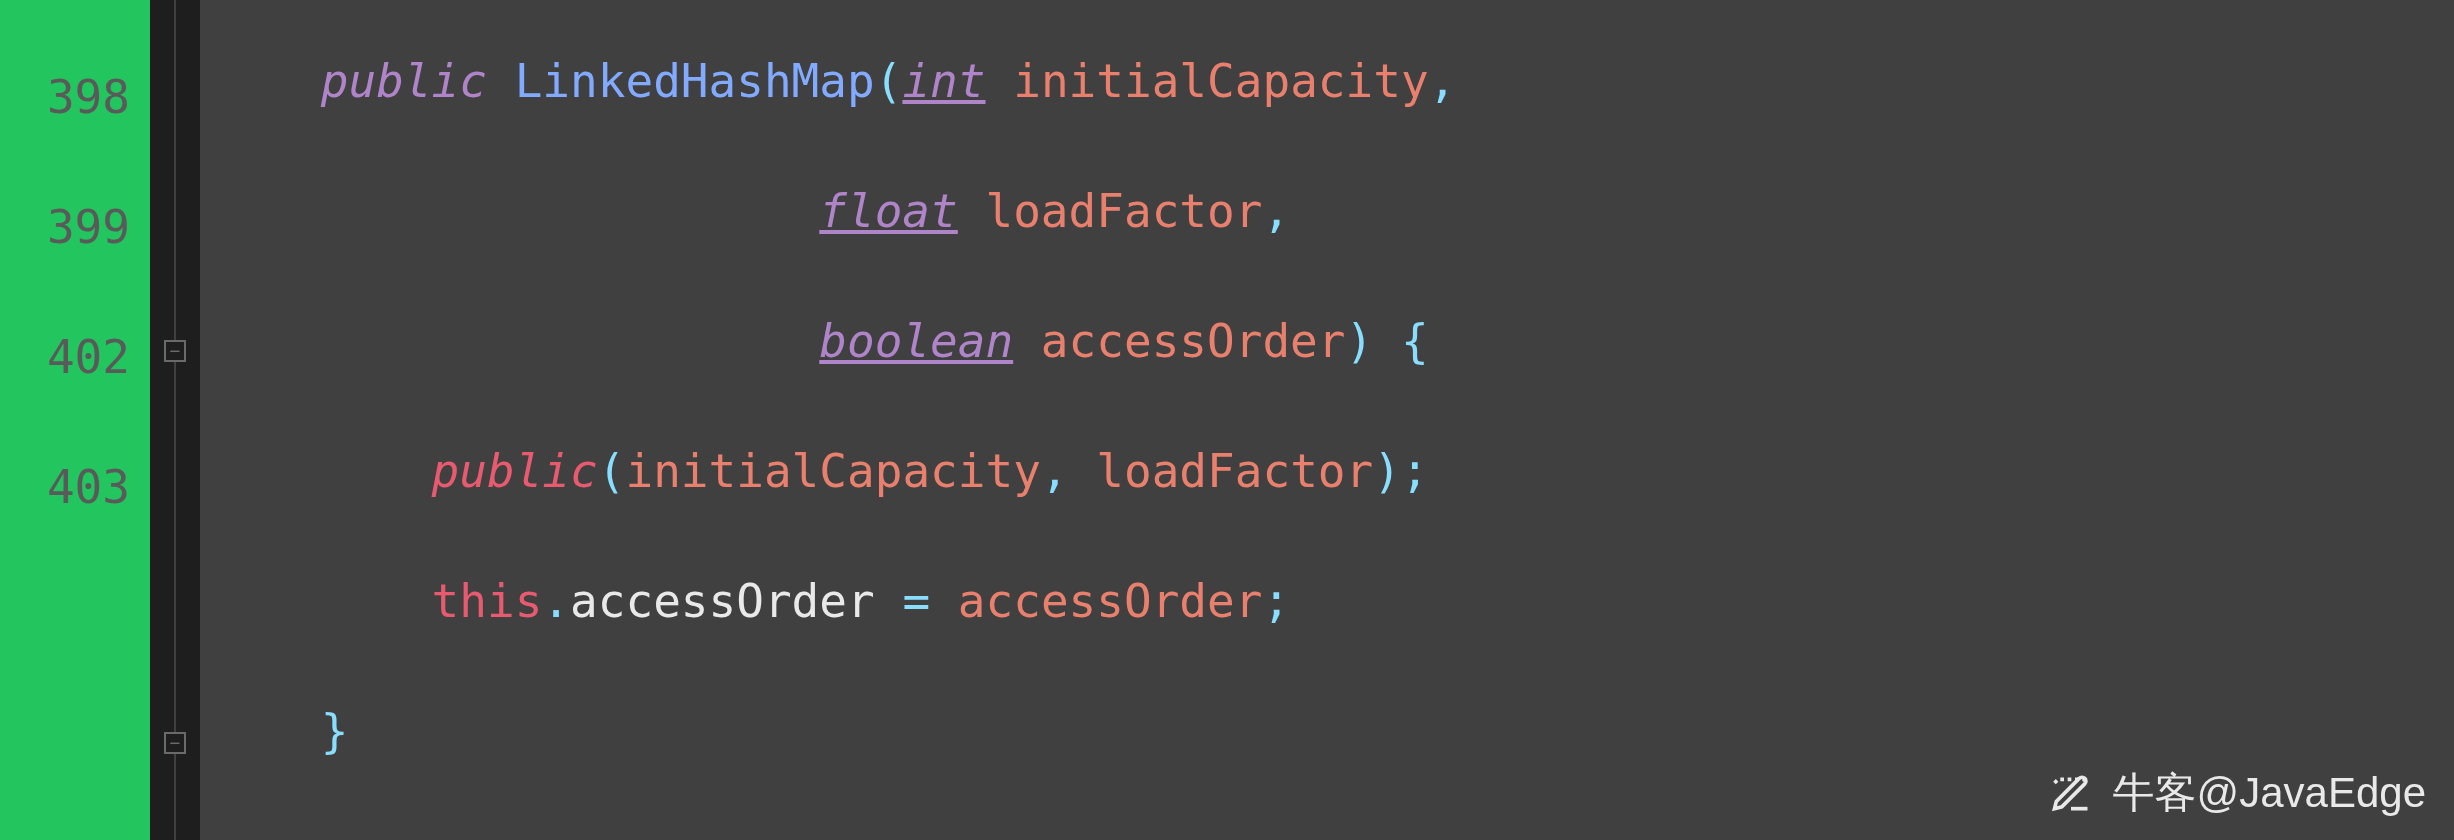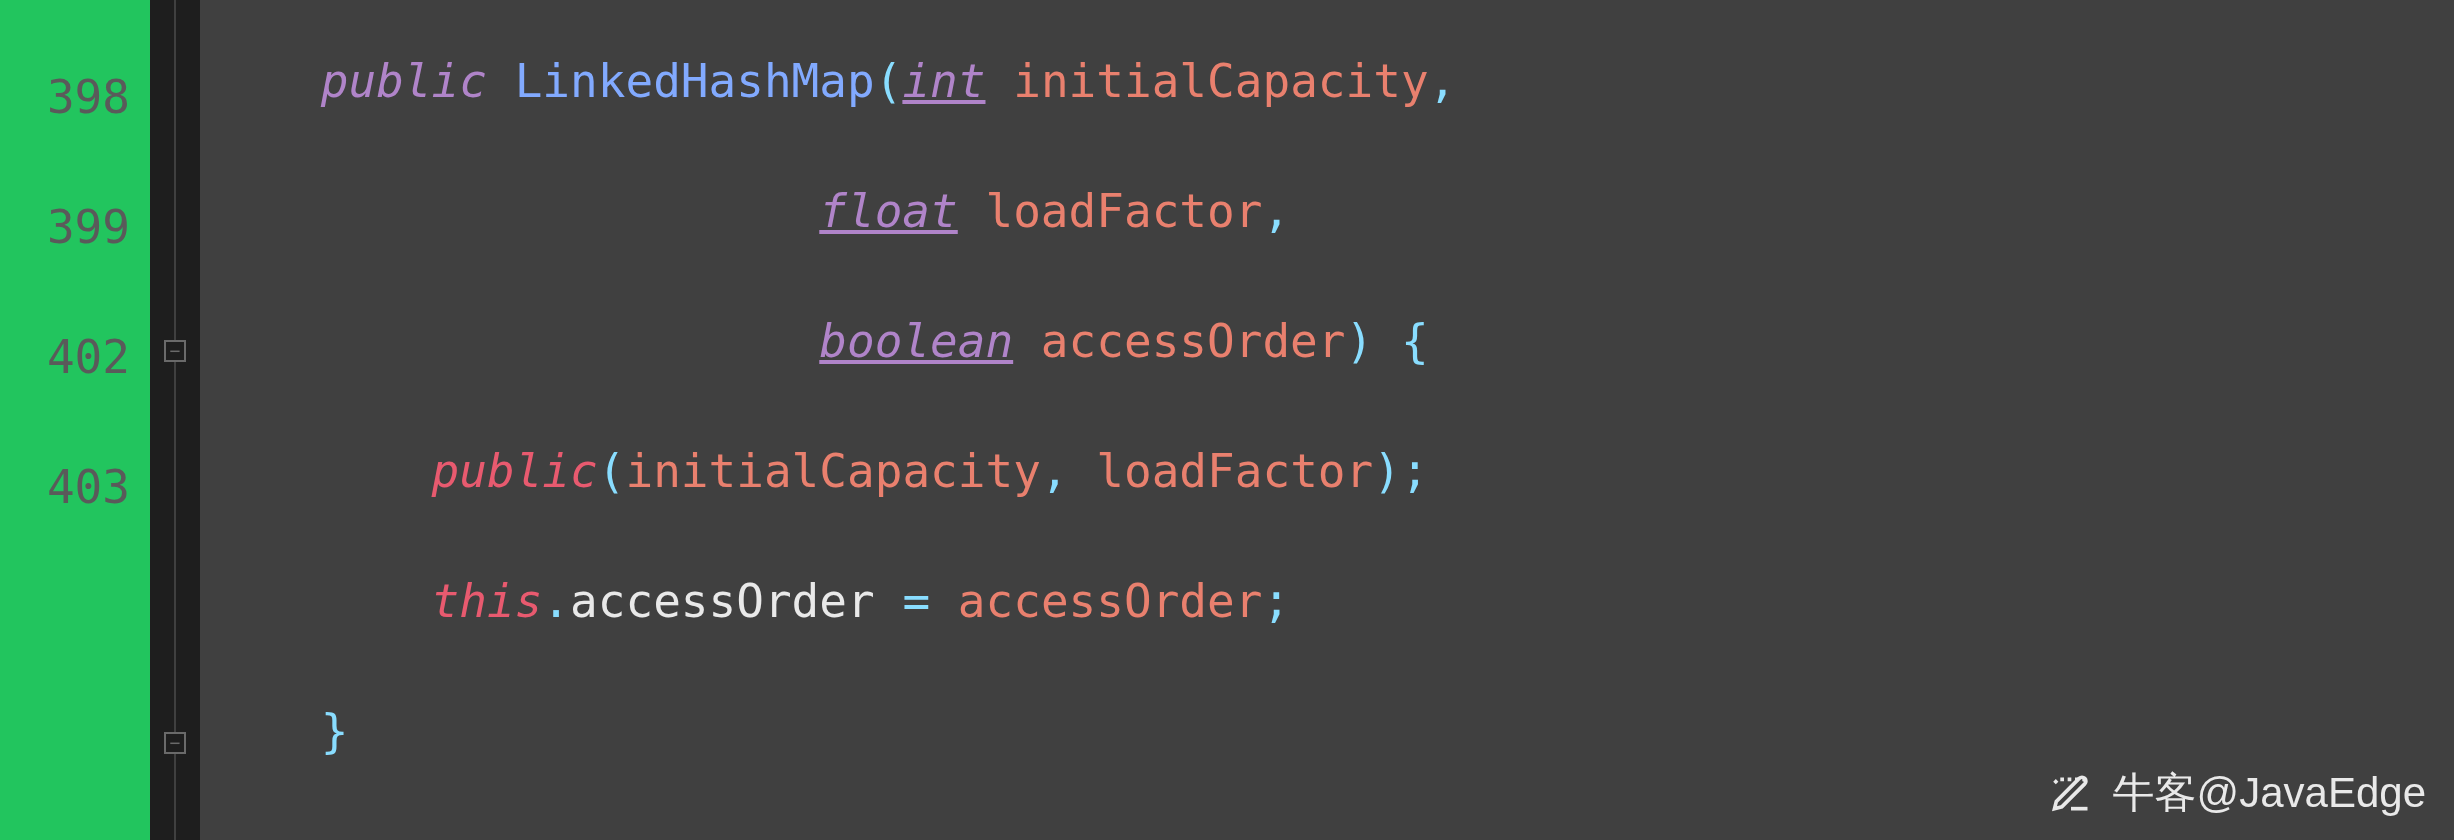--- a/index.html
+++ b/index.html
@@ -99,21 +99,20 @@
       text-decoration: underline;
     }
     .tok-param {
       color: #e9806e;
     }
     .tok-punct {
       color: #89ddff;
     }
     .tok-this {
       color: #e85a6f;
-      font-style: italic;
     }
     .tok-super {
       color: #e85a6f;
       font-style: italic;
     }
     .tok-member {
       color: #e9e9e9;
     }
     .tok-op {
       color: #89ddff;

